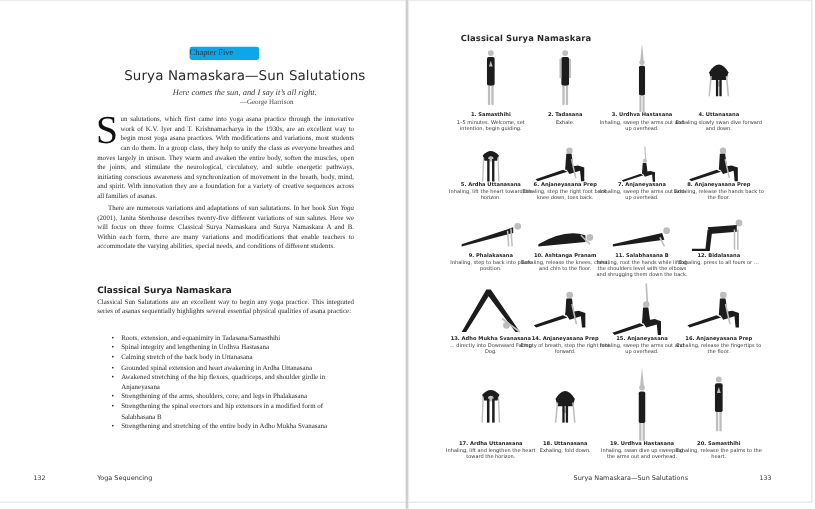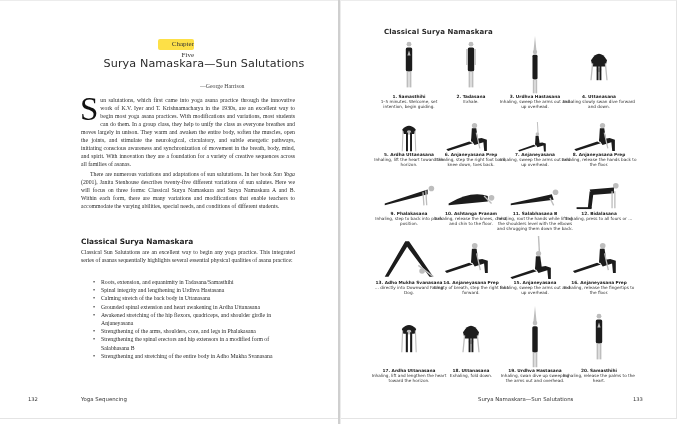--- a/index.html
+++ b/index.html
@@ -6,22 +6,22 @@
   html, body { width: 679px; height: 424px; background: #ffffff; overflow: hidden; }
   body { position: relative; font-family: "Liberation Serif", serif; color: #222; }
 
   .spread { position: absolute; left: 0; top: 0; width: 677px; height: 419px;
     border-right: 1px solid #e4e4e4; border-bottom: 1px solid #e4e4e4; border-top: 1px solid #ececec; background: #fff; }
   .gutter { position: absolute; left: 338px; top: 0; width: 2px; height: 424px; background: #cfcfcf; }
   .gutter2 { position: absolute; left: 340px; top: 0; width: 1px; height: 424px; background: #ececec; }
 
   
   .left { position: absolute; left: 0; top: 0; width: 338px; height: 419px; }
-  .chap-badge { position: absolute; left: 158px; top: 39px; width: 36px; height: 11px;
-    background: #fde047; border-radius: 2px; font-size: 7px; color: #333; text-align: right; line-height: 11px; }
+  .chap-badge { position: absolute; left: 158px; top: 39px; width: 58px; height: 11px;
+    background: #0ea5e9; border-radius: 2px; font-size: 7px; color: #333; text-align: left; line-height: 11px; }
   .chap-title { position: absolute; left: 70px; top: 57px; width: 268px; text-align: center;
     font-family: "DejaVu Sans", sans-serif; font-size: 11.2px; color: #2a2a2a; letter-spacing: 0.1px; }
   .epigraph { position: absolute; left: 70px; top: 73px; width: 268px; text-align: center; font-style: italic; font-size: 7px; color: #333; }
   .attrib { position: absolute; left: 200px; top: 83px; font-size: 5.8px; color: #444; }
 
   .body-text { position: absolute; left: 81px; width: 214px; font-size: 5.75px; line-height: 8.05px; color: #2b2b2b; text-align: justify; }
   .para1 { top: 96px; }
   .dropcap { float: left; font-size: 33px; line-height: 24px; margin: 1px 2px 0 -1px; color: #111; }
   .para2 { top: 170px; text-indent: 9px; }
   .section-h { position: absolute; left: 81px; top: 237px; font-family: "DejaVu Sans", sans-serif; font-size: 7.4px; font-weight: bold; color: #222; }
@@ -48,20 +48,21 @@
 </head>
 <body>
 
 <div class="spread"></div>
 <div class="gutter"></div>
 <div class="gutter2"></div>
 
 <div class="left">
   <div class="chap-badge">Chapter Five</div>
   <div class="chap-title">Surya Namaskara—Sun Salutations</div>
+  <div class="epigraph">Here comes the sun, and I say it’s all right.</div>
   <div class="attrib">—George Harrison</div>
 
   <div class="body-text para1">
     <span class="dropcap">S</span><span>un salutations, which first came into yoga asana practice through the innovative work of K.V. Iyer and T. Krishnamacharya in the 1930s, are an excellent way to begin most yoga asana practices. With modifications and variations, most students can do them. In a group class, they help to unify the class as everyone breathes and moves largely in unison. They warm and awaken the entire body, soften the muscles, open the joints, and stimulate the neurological, circulatory, and subtle energetic pathways, initiating conscious awareness and synchronization of movement in the breath, body, mind, and spirit. With innovation they are a foundation for a variety of creative sequences across all families of asanas.</span>
   </div>
 
   <div class="body-text para2">
     <span>There are numerous variations and adaptations of sun salutations. In her book </span><i>Sun Yoga</i><span> (2001), Janita Stenhouse describes twenty-five different variations of sun salutes. Here we will focus on three forms: Classical Surya Namaskara and Surya Namaskara A and B. Within each form, there are many variations and modifications that enable teachers to accommodate the varying abilities, special needs, and conditions of different students.</span>
   </div>
 

